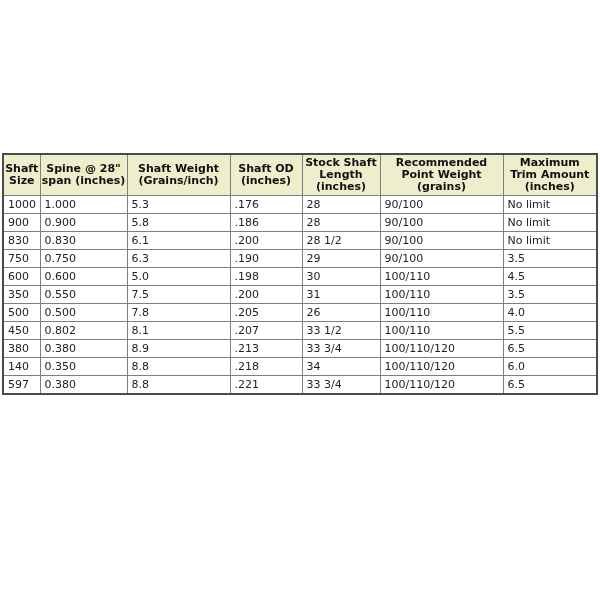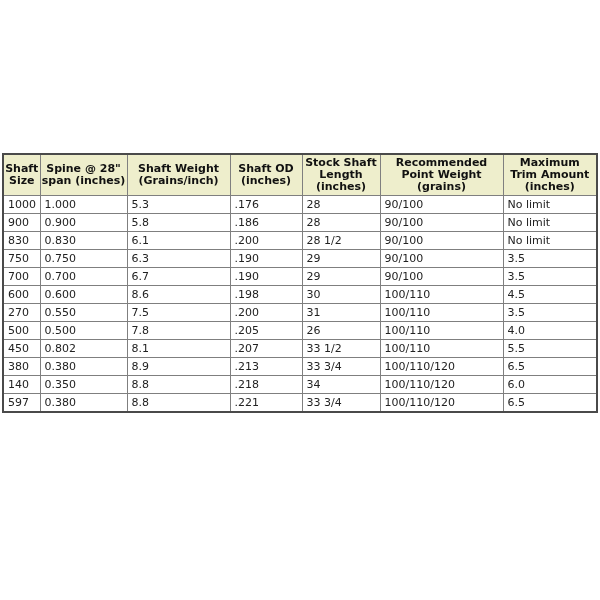--- a/index.html
+++ b/index.html
@@ -107,39 +107,30 @@
       <tr>
         <td>750</td>
         <td>0.750</td>
         <td>6.3</td>
         <td>.190</td>
         <td>29</td>
         <td>90/100</td>
         <td>3.5</td>
       </tr>
       <tr>
-        <td>700</td>
-        <td>0.700</td>
-        <td>6.7</td>
-        <td>.190</td>
-        <td>29</td>
-        <td>90/100</td>
-        <td>3.5</td>
-      </tr>
-      <tr>
         <td>600</td>
         <td>0.600</td>
-        <td>8.6</td>
+        <td>5.0</td>
         <td>.198</td>
         <td>30</td>
         <td>100/110</td>
         <td>4.5</td>
       </tr>
       <tr>
-        <td>270</td>
+        <td>350</td>
         <td>0.550</td>
         <td>7.5</td>
         <td>.200</td>
         <td>31</td>
         <td>100/110</td>
         <td>3.5</td>
       </tr>
       <tr>
         <td>500</td>
         <td>0.500</td>

